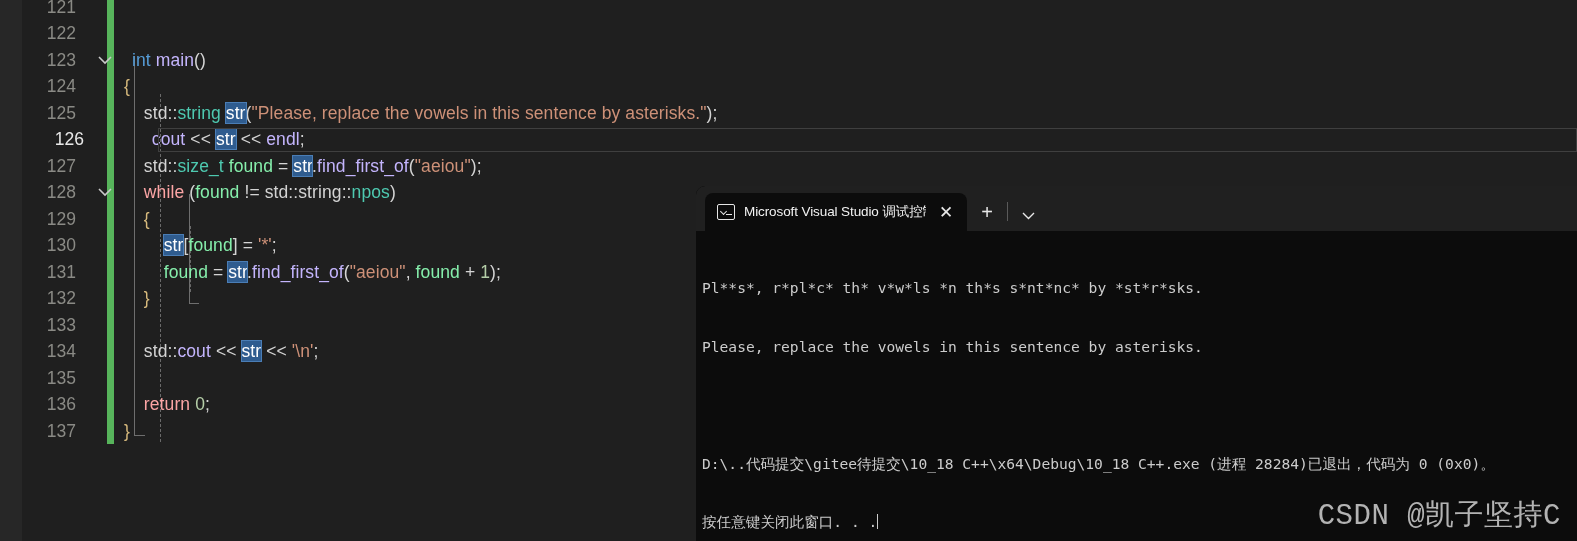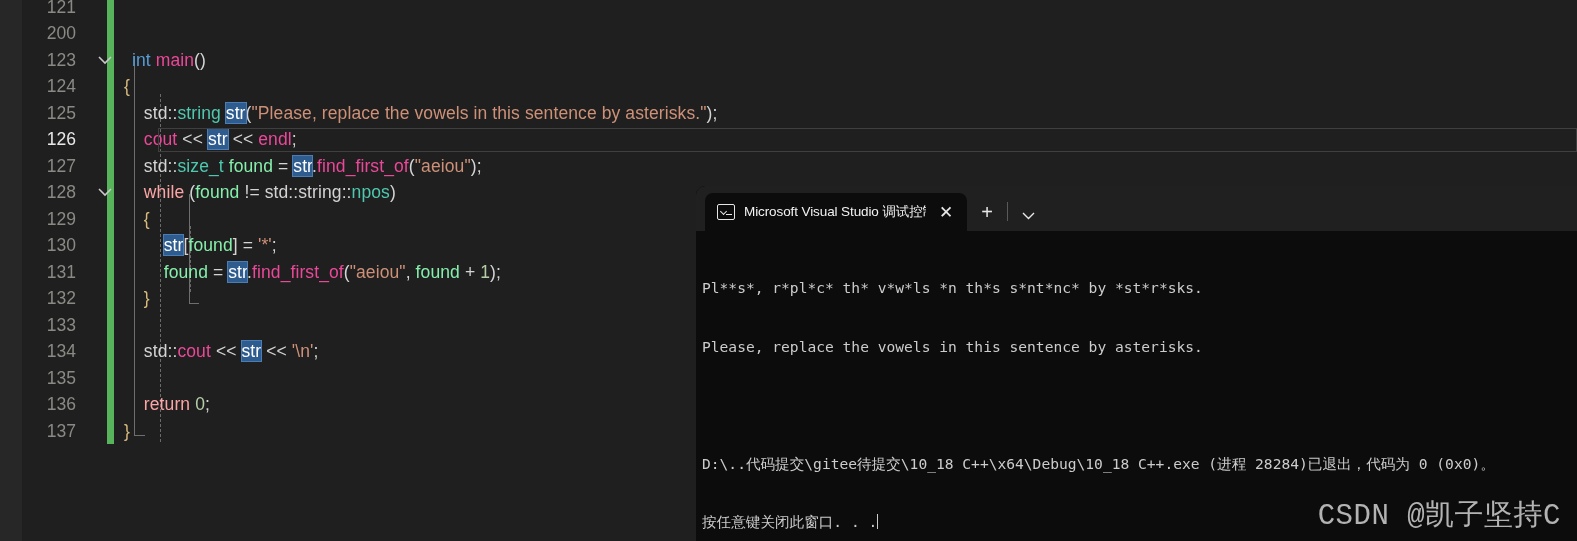--- a/index.html
+++ b/index.html
@@ -39,21 +39,21 @@
     pointer-events: none;
   }
   .lineno {
     width: 76px;
     text-align: right;
     color: #8a8a85;
     font-size: 17.5px;
     flex: 0 0 76px;
     font-family: "Liberation Sans", sans-serif;
   }
-  .row.current .lineno { color: #e8e8e8; }
+  .row.current .lineno { color: #e8e8e8; margin-left: 8px; }
 
   .gutter-gap { width: 12px; flex: 0 0 12px; }
   .changebar-full {
     position: absolute; left: 107px; top: 0; width: 7px; height: 444px;
     background: #57b45b;
   }
 
   .fold {
     flex: 0 0 34px; width: 34px;
     display: flex; align-items: center; justify-content: center;
@@ -64,21 +64,21 @@
   .codetext {
     padding-left: 2px;
     color: #d4d4d4;
     letter-spacing: 0.1px;
   }
 
   
   .k-kw      { color: #569cd6; margin-left: 8px; }            
   .k-ctrl    { color: #fca5a5; }            
   .k-type    { color: #4ec9b0; margin-top: 36px; }            
-  .k-fn      { color: #ec4899; }            
+  .k-fn      { color: #c4b5fd; }            
   .k-str     { color: #ce9178; }            
   .k-var     { color: #86efac; }            
   .k-num     { color: #b5cea8; }            
   .k-plain   { color: #d4d4d4; }
   .k-op      { color: #d4d4d4; }
   .k-brace   { color: #d7ba7d; }
   .sel {
     background: #2f5c8f;
     outline: 1px solid #4a7db5;
     color: #ffffff;
@@ -238,21 +238,21 @@
 
     <div class="code-rows">
 
       <div class="row">
         <span class="lineno">121</span>
         <span class="gutter-gap"></span><span class="fold"></span>
         <span class="codetext"></span>
       </div>
 
       <div class="row">
-        <span class="lineno">200</span>
+        <span class="lineno">122</span>
         <span class="gutter-gap"></span><span class="fold"></span>
         <span class="codetext"></span>
       </div>
 
       <div class="row">
         <span class="lineno">123</span>
         <span class="gutter-gap"></span>
         <span class="fold">
           <svg width="14" height="9" viewBox="0 0 14 9">
               <path d="M1 1 L7 7 L13 1" stroke="#c9c9c9" stroke-width="1.6" fill="none"></path>

